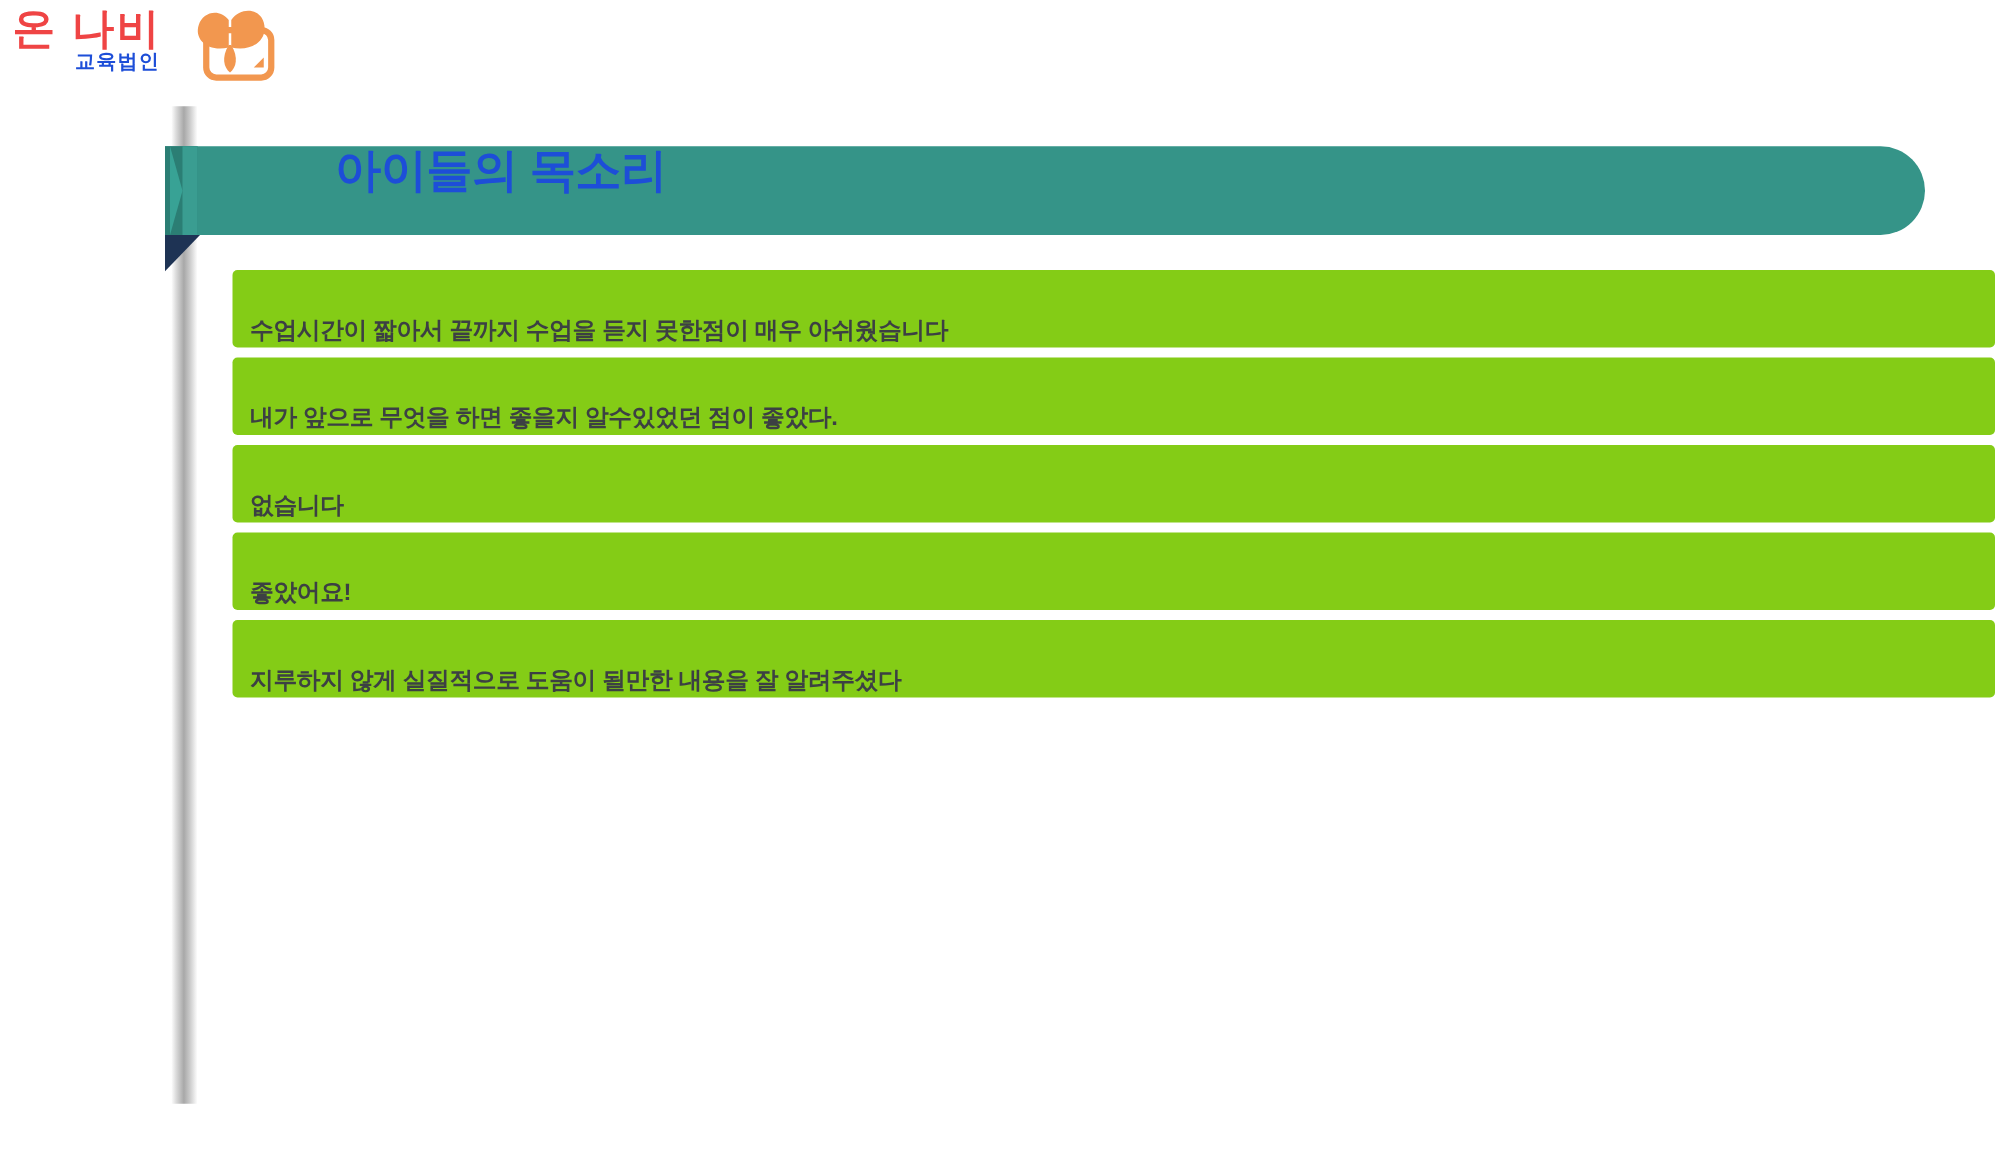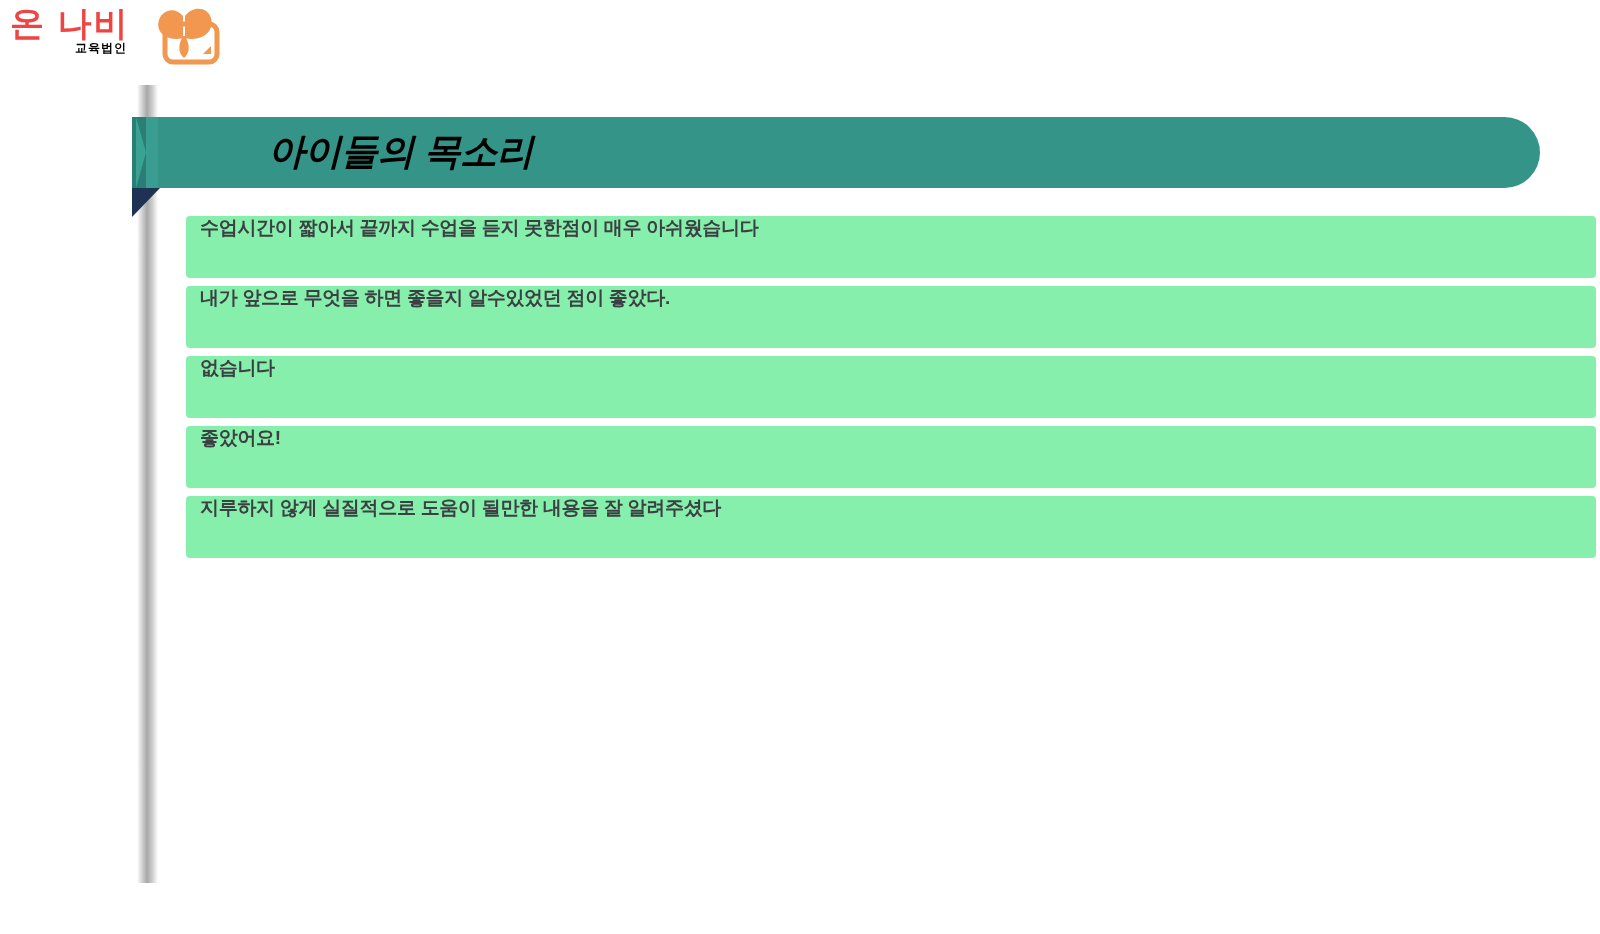--- a/index.html
+++ b/index.html
@@ -33,27 +33,26 @@
     font-weight: 700;
     color: #ef4444;
     letter-spacing: 2px;
     line-height: 1;
     white-space: nowrap;
   }
   .logo-sub {
     position: absolute;
     left: 52px;
     top: 40px;
-    font-size: 12px;
-    font-weight: 700;
-    color: #000000;
+    font-size: 16px;
+    font-weight: 700;
+    color: #1d4ed8;
     letter-spacing: 1px;
     line-height: 1;
     white-space: nowrap;
-    margin-left: 15px;
   }
   .logo-mark {
     position: absolute;
     left: 139px;
     top: 0px;
     width: 74px;
     height: 64px;
   }
 
   
@@ -129,45 +128,44 @@
     top: 188px;
     width: 0;
     height: 0;
     border-top: 29px solid #1e3354;
     border-right: 28px solid transparent;
     pointer-events: auto;
   }
   .banner-title {
     position: absolute;
     left: 268px;
-    top: 125px;
+    top: 110px;
     font-size: 37px;
     font-weight: 700;
-    color: #000000;
+    color: #1d4ed8;
     letter-spacing: -0.5px;
     line-height: 54px;
     white-space: nowrap;
     pointer-events: auto;
-    font-style: italic;
   }
 
   
   .voice-list {
     position: absolute;
     left: 186px;
     top: 216px;
     width: 1410px;
   }
   .voice-row {
     height: 62px;
     margin-bottom: 8px;
-    background: #86efac;
+    background: #84cc16;
     border-radius: 4px;
     display: flex;
-    align-items: flex-start;
+    align-items: flex-end;
     padding-left: 14px;
     box-sizing: border-box;
   }
   .voice-text {
     font-size: 19px;
     font-weight: 700;
     color: #3c4043;
     letter-spacing: -0.3px;
     line-height: 1.3;
     white-space: nowrap;

